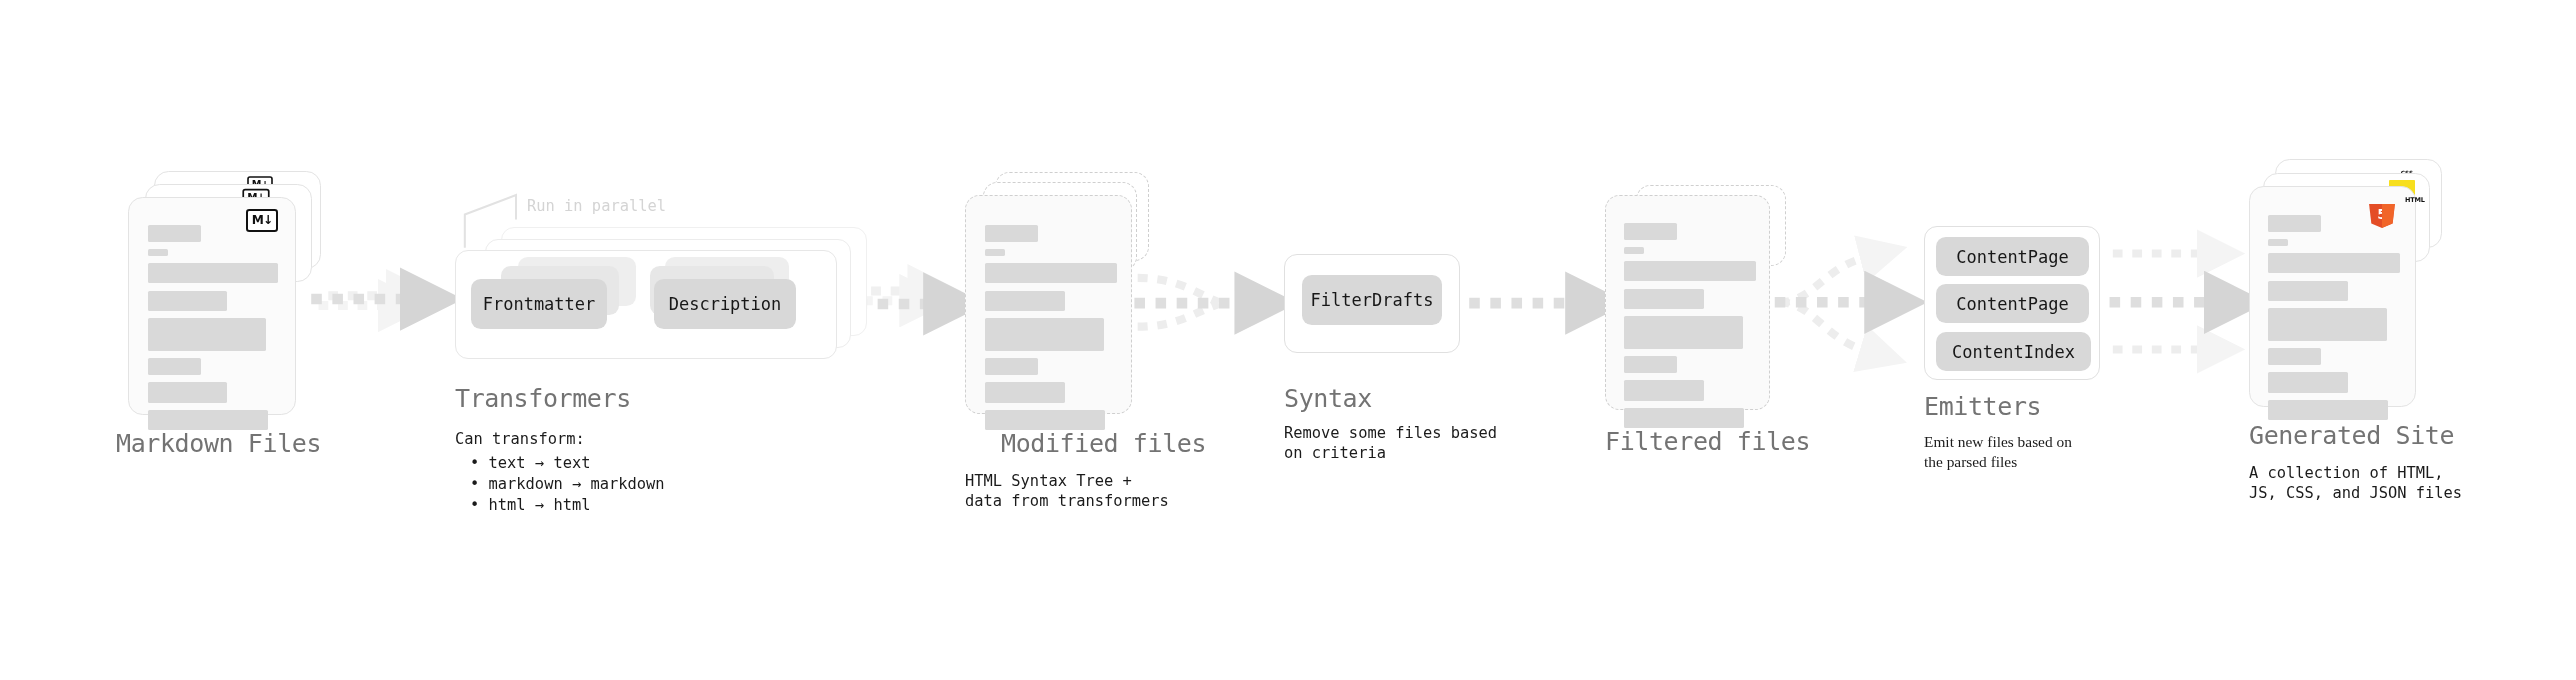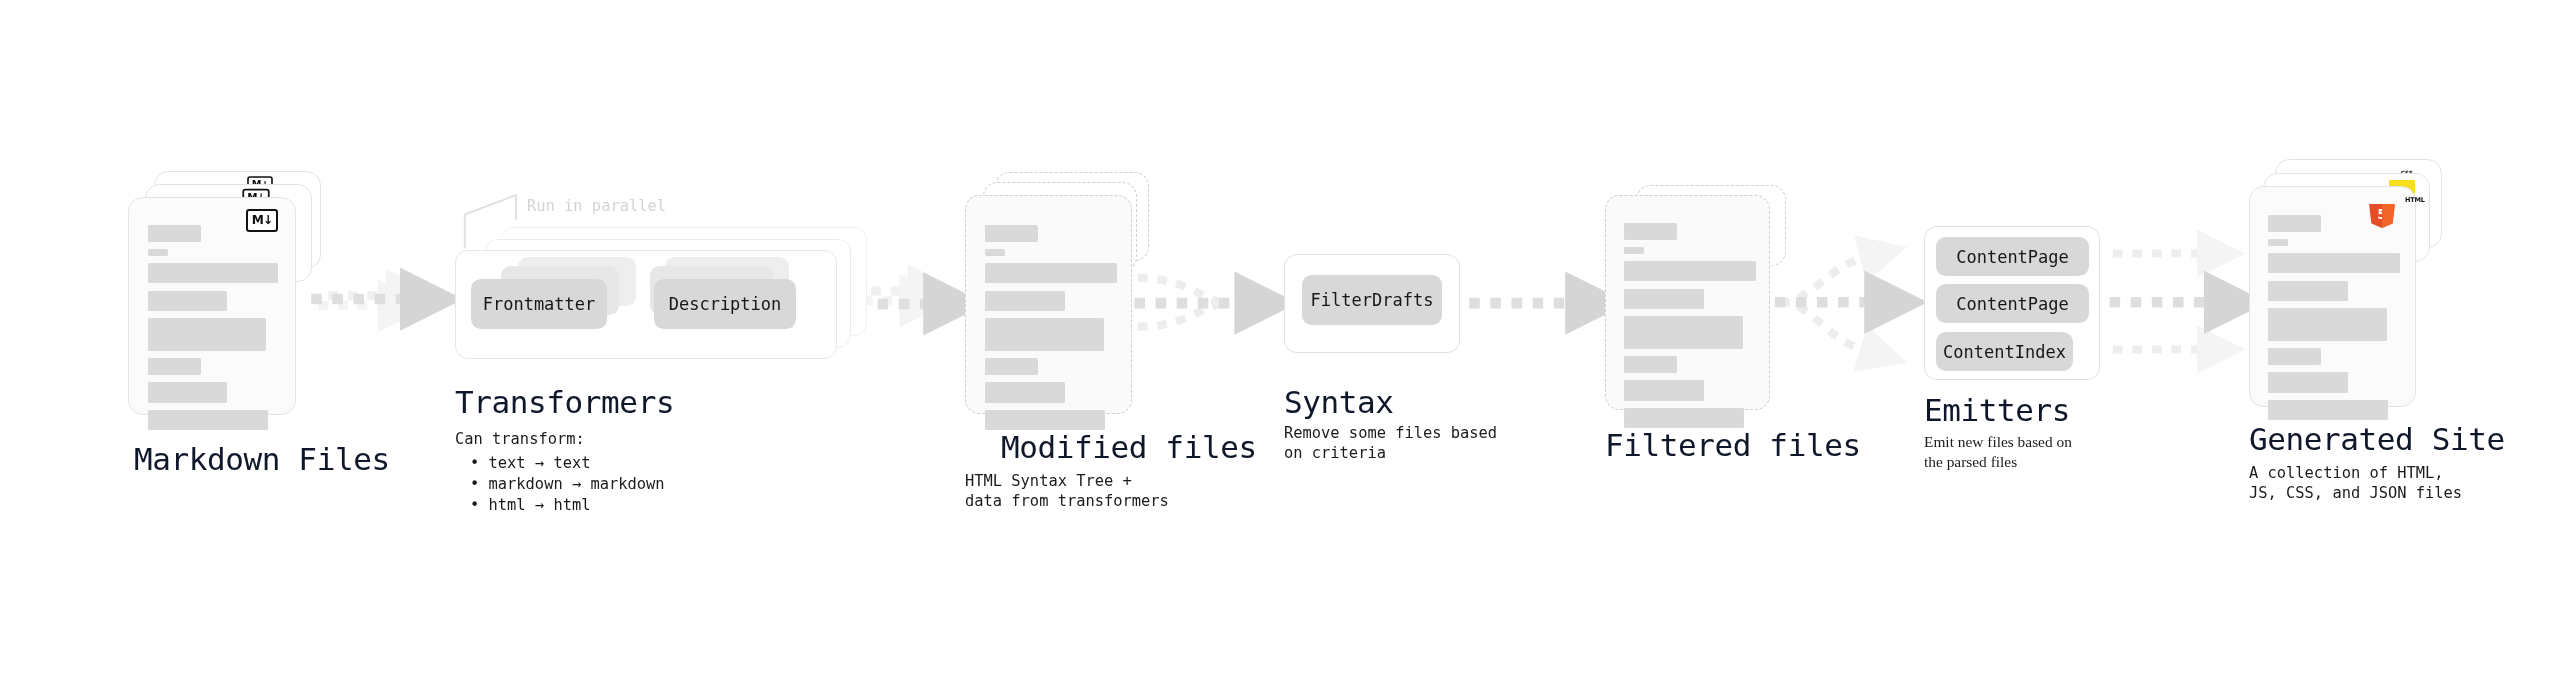--- a/index.html
+++ b/index.html
@@ -75,21 +75,21 @@
   }
   .chip{
     position:absolute;box-sizing:border-box;
     background:#d8d8d8;border-radius:9.8px;
     display:flex;align-items:center;justify-content:center;
     font-size:17px;color:#171717;white-space:nowrap;
   }
 
   
   .title{
-    position:absolute;font-size:31px;letter-spacing:-0.4px;color:#0f172a;white-space:nowrap;
+    position:absolute;font-size:25px;letter-spacing:-0.4px;color:#737373;white-space:nowrap;
   }
   .subtitle{
     position:absolute;font-size:15.4px;line-height:20.3px;color:#1b1b1b;white-space:pre;
   }
   .note{
     position:absolute;font-size:15.4px;line-height:20.3px;color:#1b1b1b;white-space:pre;
   }
   .parallel-label{
     position:absolute;font-size:15.4px;color:#d4d4d4;white-space:nowrap;
   }
@@ -173,21 +173,21 @@
         <div class="doc-line" style="width:53px;height:17px;"></div>
         <div class="doc-line" style="width:19.5px;height:6.5px;"></div>
         <div class="doc-line" style="width:130px;height:20.3px;"></div>
         <div class="doc-line" style="width:79px;height:20.3px;"></div>
         <div class="doc-line" style="width:118px;height:32.5px;"></div>
         <div class="doc-line" style="width:53px;height:17px;"></div>
         <div class="doc-line" style="width:79px;height:20.3px;"></div>
         <div class="doc-line" style="width:120px;height:20.3px;"></div>
       </div>
     </div>
-    <div class="title" style="left:134px;top:429px;margin-top:12px;">Markdown Files</div>
+    <div class="title" style="left:116px;top:429px;">Markdown Files</div>
   </div>
 
   <div class="stage-col" style="left:0;top:0;">
 
     <div class="parallel-label" style="left:527px;top:197px;">Run in parallel</div>
 
     <div class="proc-box" style="left:501px;top:227px;width:366px;height:109px;border-color:#f0f0f0;"></div>
     <div class="proc-box" style="left:485px;top:239px;width:366px;height:109px;border-color:#ececec;"></div>
     <div class="proc-box" style="left:455px;top:250px;width:382px;height:109px;border-color:#e7e7e7;"></div>
 
@@ -264,21 +264,21 @@
 
   <div class="stage-col" style="left:0;top:0;">
     <div class="proc-box" style="left:1924px;top:226px;width:176px;height:154px;"></div>
 
     <div class="chip" style="left:1936px;top:237px;width:153px;height:39px;">
       <span>ContentPage</span>
     </div>
     <div class="chip" style="left:1936px;top:284px;width:153px;height:39px;">
       <span>ContentPage</span>
     </div>
-    <div class="chip" style="left:1936px;top:332px;width:137px;height:39px;border-radius:10px;">
+    <div class="chip" style="left:1936px;top:332px;width:155px;height:39px;border-radius:10px;">
       <span>ContentIndex</span>
     </div>
 
     <div class="title" style="left:1924px;top:392px;">Emitters</div>
     <div class="subtitle" style="left:1924px;top:432px;font-family:Liberation Serif, serif;">Emit new files based on
 the parsed files</div>
   </div>
 
   <div class="stage-col" style="left:0;top:0;">
     <div class="doc-stack">

